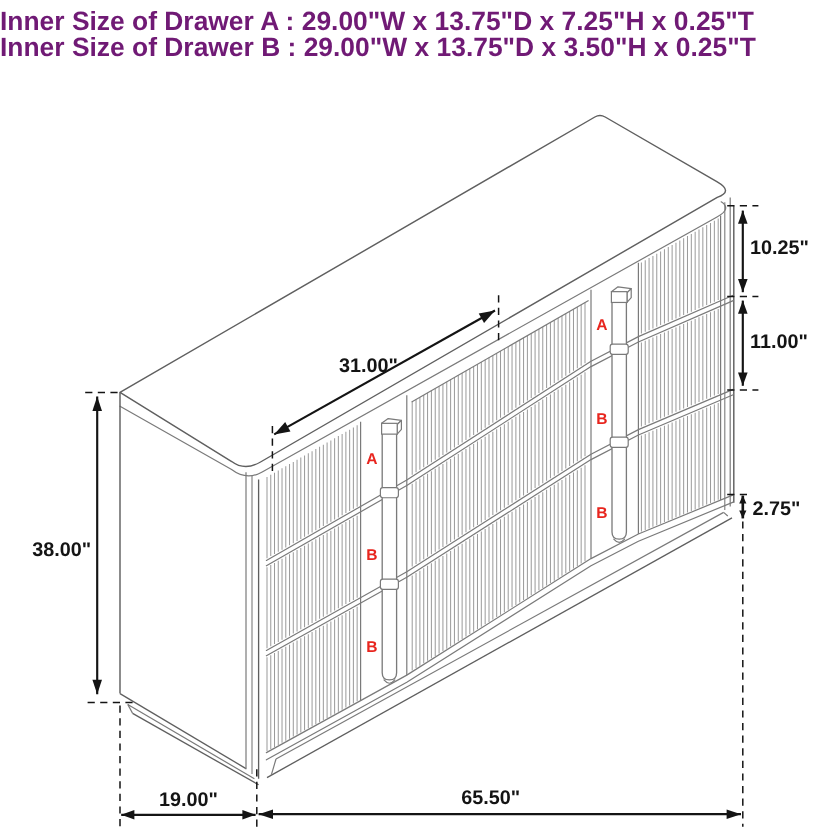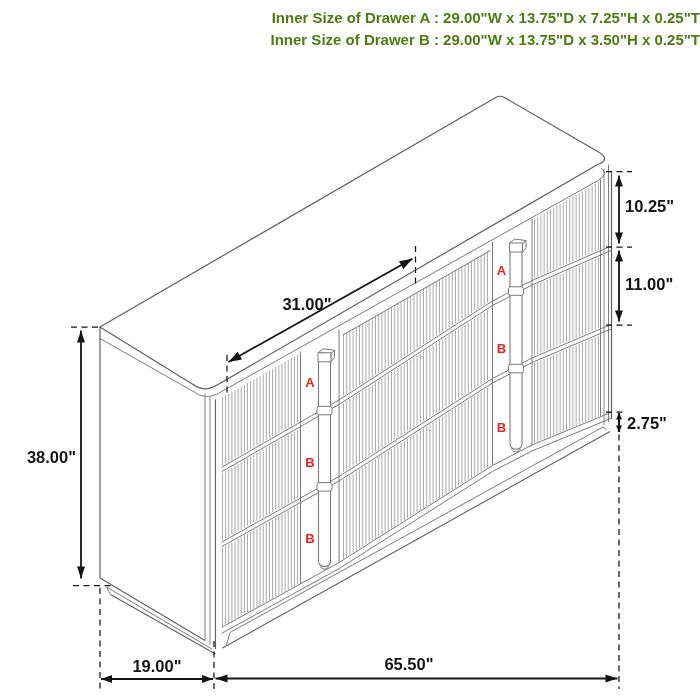--- a/index.html
+++ b/index.html
@@ -1,19 +1,19 @@
 <!DOCTYPE html>
 <html><head>
 <meta charset="utf-8">
 <style>
   html,body{margin:0;padding:0;background:#fff;}
   #stage{position:relative;width:700px;height:700px;background:#fff;overflow:hidden;
          font-family:"Liberation Sans", sans-serif;}
-  #title{position:absolute;top:7px;left:0;width:100%;text-align:right;
-         font-weight:700;font-size:15px;line-height:21.5px;color:#4d7c0f;letter-spacing:0;}
+  #title{position:absolute;top:7px;left:0;width:100%;text-align:left;
+         font-weight:700;font-size:22px;line-height:21.5px;color:#701a75;letter-spacing:0;}
   #scene{position:absolute;top:0;left:0;}
   .dim{font:700 16.5px "Liberation Sans", sans-serif;fill:#141414;}
   .red{font:700 13px "Liberation Sans", sans-serif;fill:#e8251e;}
 </style>
 </head>
 <body>
 
 <div id="stage">
   <div id="title">
     <div>Inner Size of Drawer A : 29.00"W x 13.75"D x 7.25"H x 0.25"T</div>

